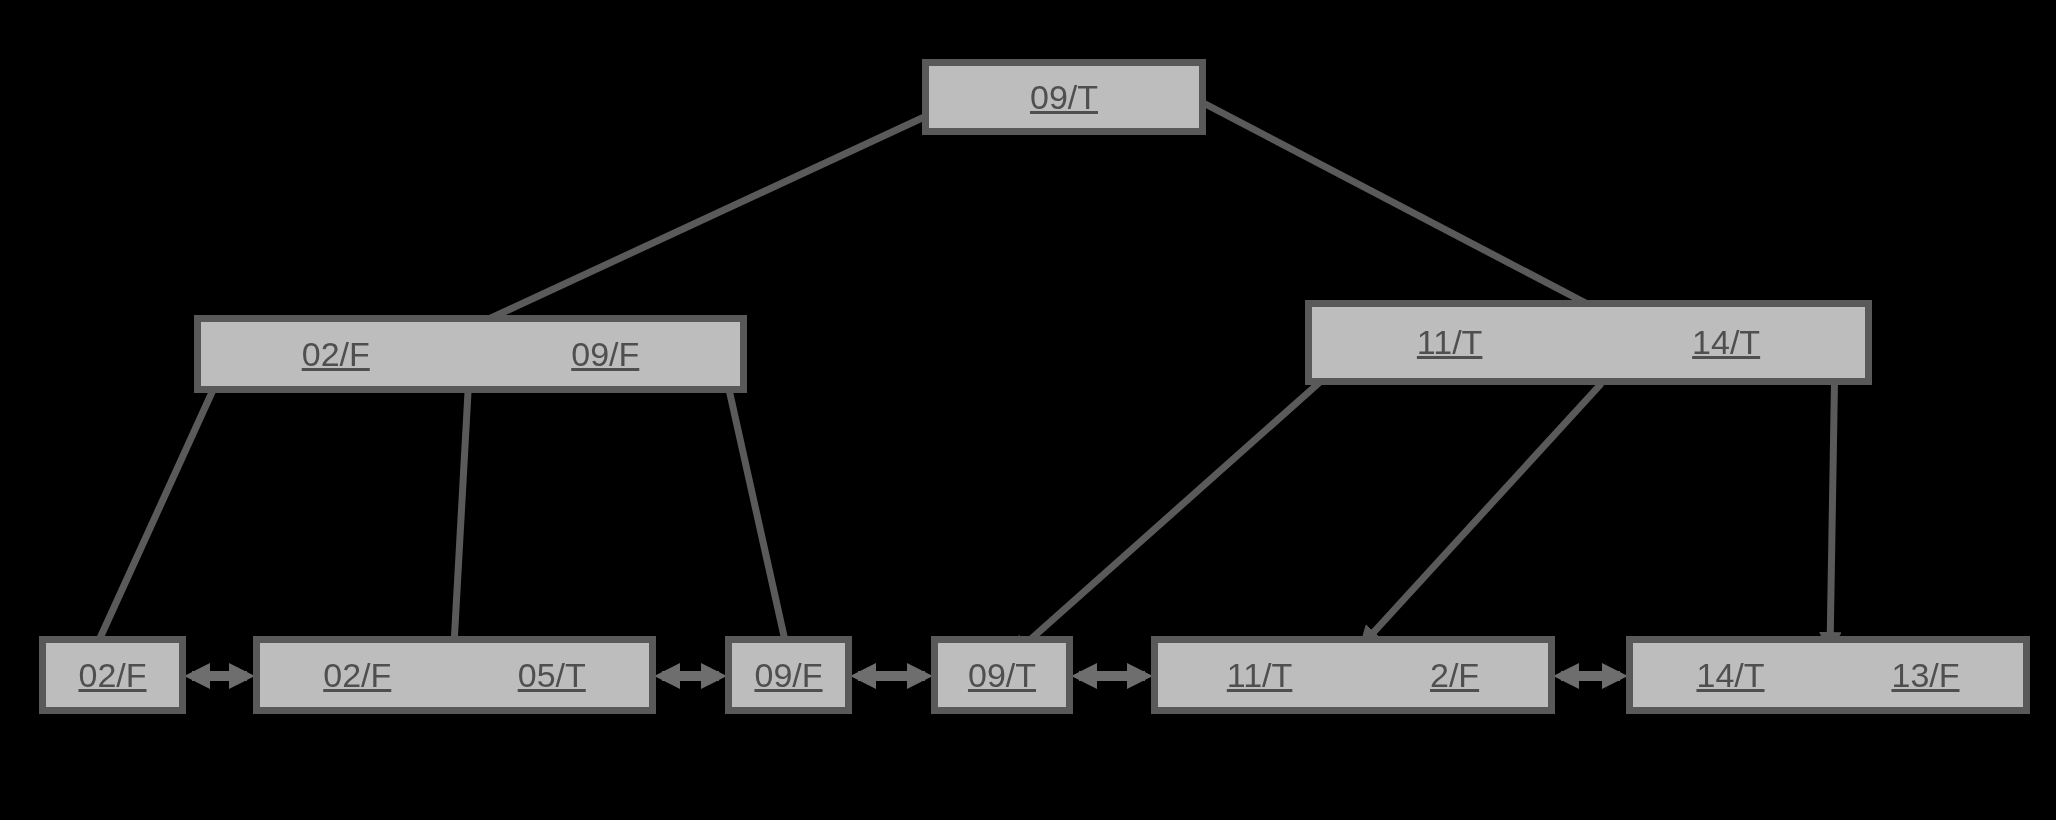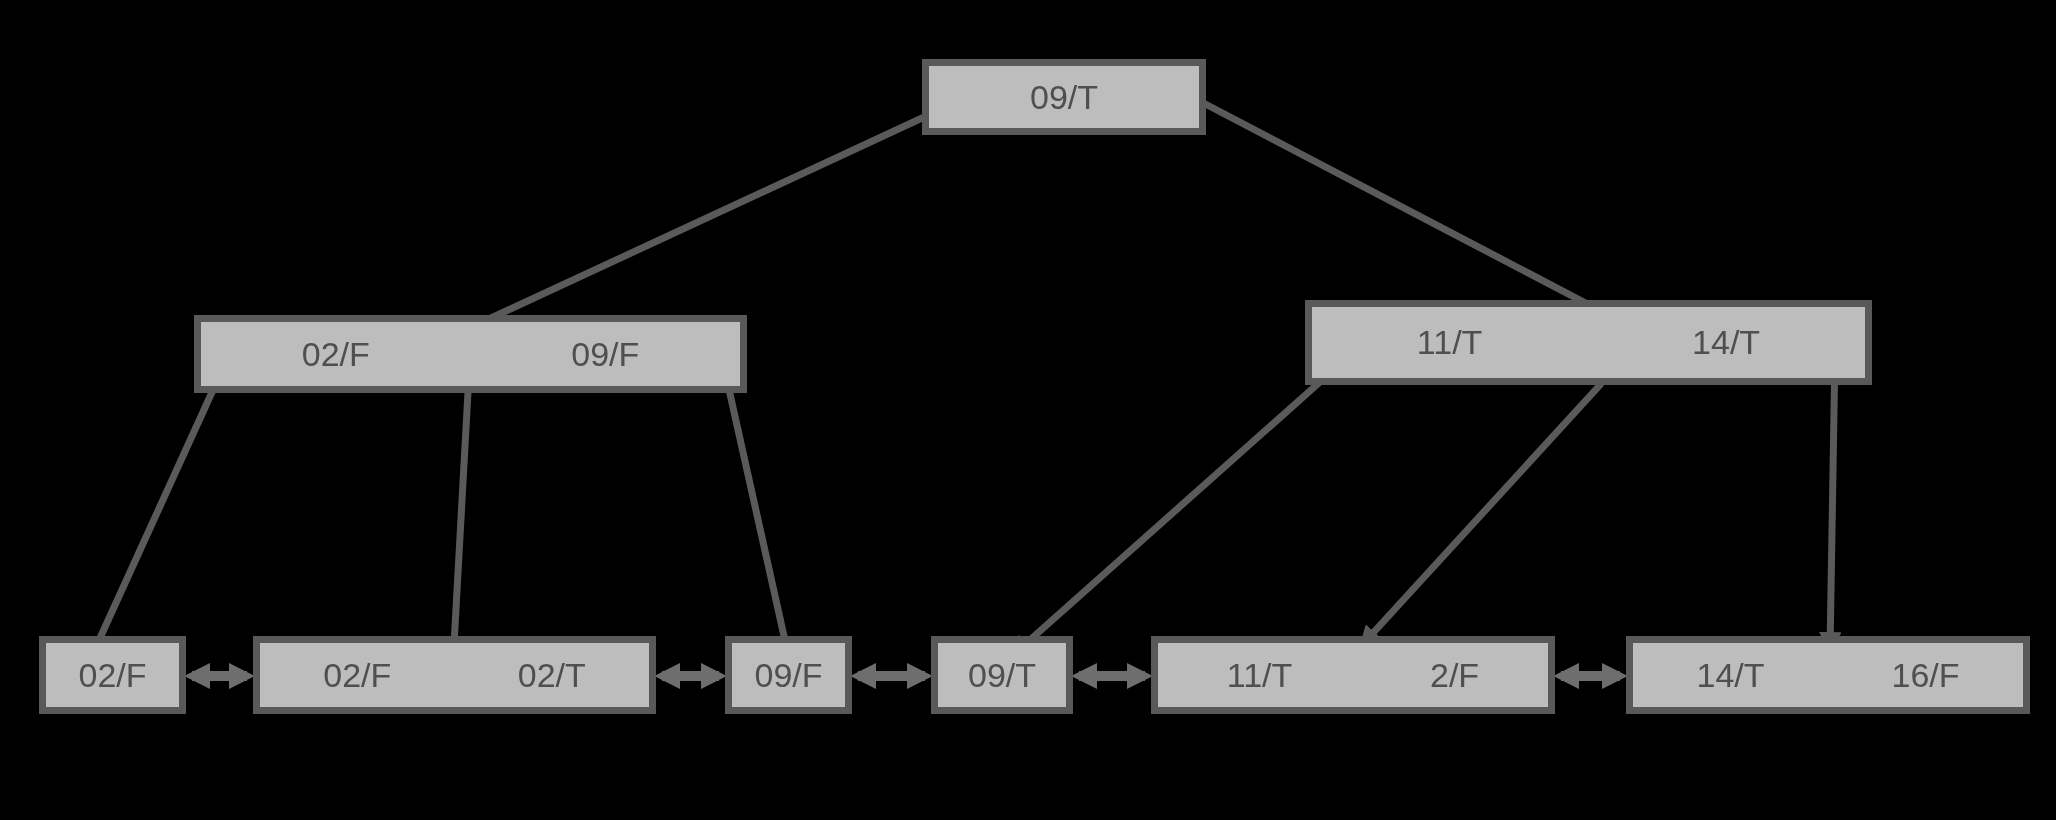--- a/index.html
+++ b/index.html
@@ -40,20 +40,21 @@
     border: 7px solid var(--node-border, #595959);
     display: flex;
     align-items: center;
     justify-content: space-around;
     font-size: 34px;
     color: var(--node-text, #4f4f4f);
   }
   .node .key {
     white-space: nowrap;
     pointer-events: none;
+    text-decoration: underline;
   }
   
   #node-root           { left: 922px;  top: 59px;  width: 284px; height: 76px; }
   #node-internal-left  { left: 194px;  top: 315px; width: 553px; height: 78px; }
   #node-internal-right { left: 1305px; top: 300px; width: 567px; height: 85px; }
   #node-leaf-1 { left: 39px;   top: 636px; width: 147px; height: 78px; }
   #node-leaf-2 { left: 253px;  top: 636px; width: 403px; height: 78px; }
   #node-leaf-3 { left: 725px;  top: 636px; width: 127px; height: 78px; }
   #node-leaf-4 { left: 931px;  top: 636px; width: 142px; height: 78px; }
   #node-leaf-5 { left: 1151px; top: 636px; width: 404px; height: 78px; }
@@ -103,30 +104,30 @@
   <div class="node" id="node-internal-right">
     <span class="key">11/T</span>
     <span class="key">14/T</span>
   </div>
 
   <div class="node" id="node-leaf-1">
     <span class="key">02/F</span>
   </div>
   <div class="node" id="node-leaf-2">
     <span class="key">02/F</span>
-    <span class="key">02/T</span>
+    <span class="key">05/T</span>
   </div>
   <div class="node" id="node-leaf-3">
     <span class="key">09/F</span>
   </div>
   <div class="node" id="node-leaf-4">
     <span class="key">09/T</span>
   </div>
   <div class="node" id="node-leaf-5">
     <span class="key">11/T</span>
     <span class="key">2/F</span>
   </div>
   <div class="node" id="node-leaf-6">
     <span class="key">14/T</span>
-    <span class="key">16/F</span>
+    <span class="key">13/F</span>
   </div>
 
 </div>
 
 </body></html>

